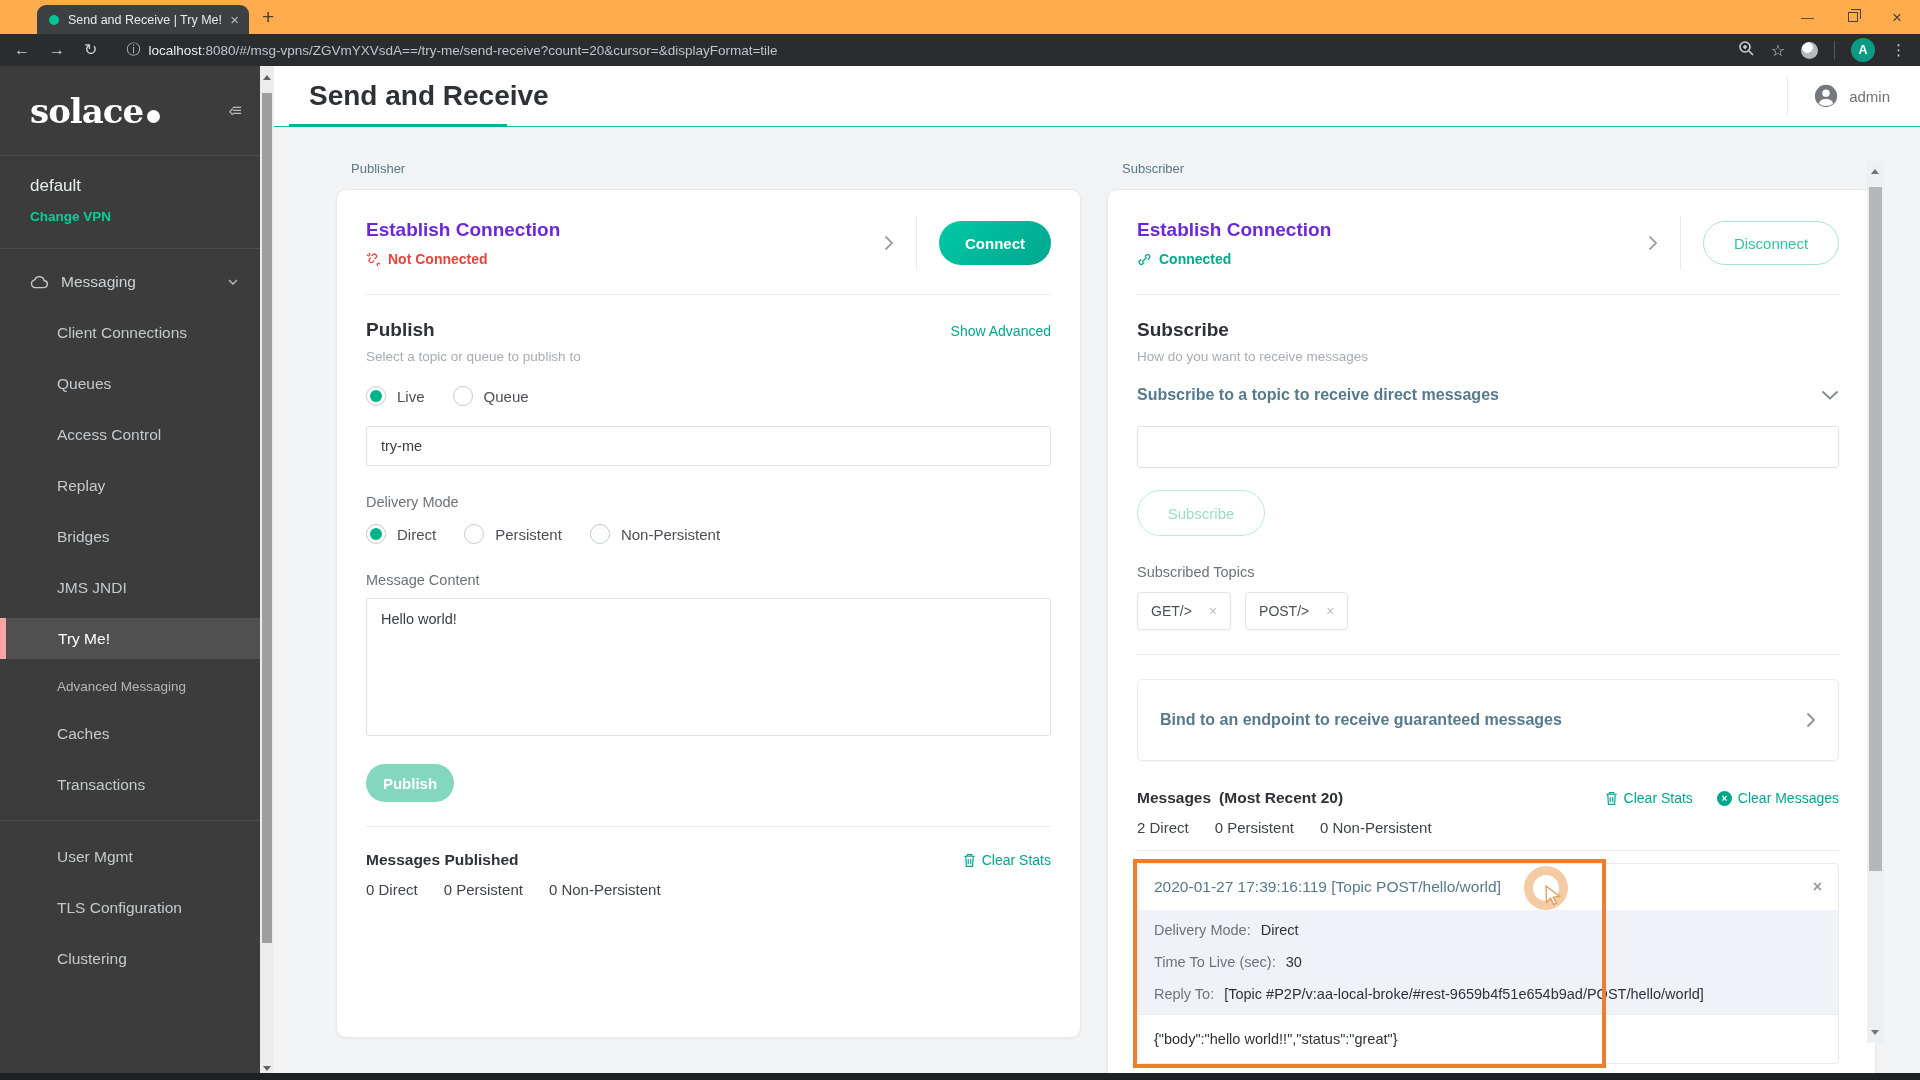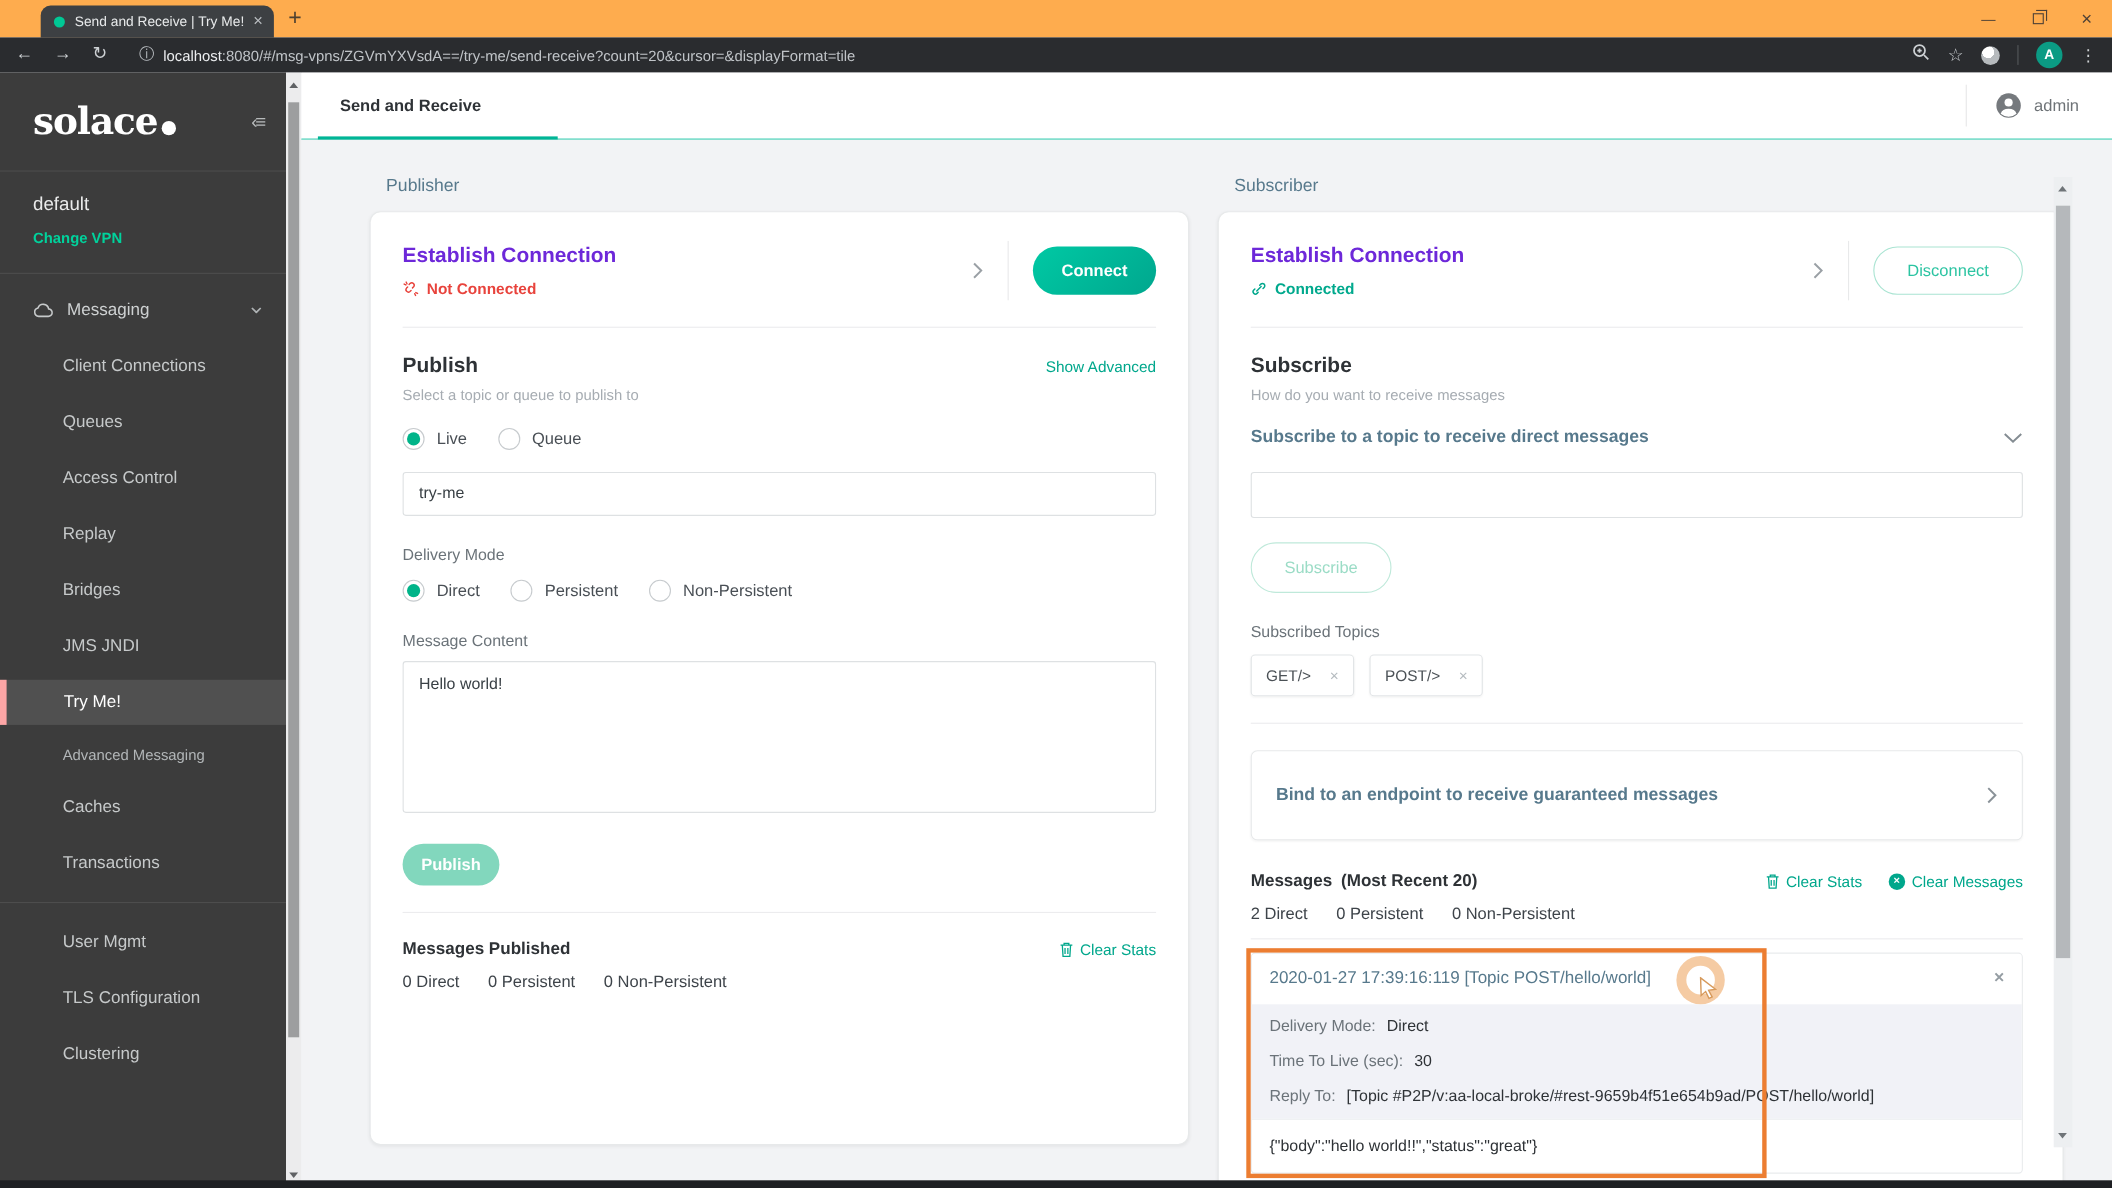--- a/index.html
+++ b/index.html
@@ -52,28 +52,28 @@
   .item.sub { height:44px; font-size:13.5px; color:#b2b6b8; }
   .nav-divider { height:1px; background:#4d4d4d; margin:10px 0; }
   .side-scroll { position:absolute; left:260px; top:66px; width:14px; height:1014px; background:#ececed; }
   .side-scroll .thumb { position:absolute; left:2px; top:27px; width:10px; height:850px; background:#9d9e9f; }
   .tri-up { position:absolute; left:3px; top:9px; width:0; height:0; border-left:4px solid transparent; border-right:4px solid transparent; border-bottom:5px solid #5f6164; }
   .tri-down { position:absolute; left:3px; bottom:9px; width:0; height:0; border-left:4px solid transparent; border-right:4px solid transparent; border-top:5px solid #5f6164; }
 
   
   .main { position:absolute; left:274px; top:66px; right:0; bottom:0; }
   .hdr { position:relative; height:61px; background:#fff; border-bottom:1px solid #0fc3a2; display:flex; align-items:center; padding:0 30px 0 35px; }
-  .hdr-title { font-size:15px; font-weight:bold; color:#2e3236; }
+  .hdr-title { font-size:28px; font-weight:bold; color:#2e3236; }
   .title-underline { position:absolute; left:15px; bottom:-2px; width:218px; height:4px; background:#00b596; }
   .hdr-right { margin-left:auto; display:flex; align-items:center; }
   .hdr-vdiv { width:1px; height:38px; background:#e6e7e8; margin-right:26px; }
   .hdr-user { display:flex; align-items:center; gap:11px; font-size:15px; color:#6d7276; }
 
   .content { position:absolute; top:61px; left:0; right:0; height:953px; background:#f2f3f5; padding:34px 0 0 62px; display:flex; gap:26px; overflow:hidden; }
-  .col-label { font-size:16px; color:#57798c; padding-left:15px; margin-bottom:13px; }
+  .col-label { font-size:13px; color:#57798c; padding-left:15px; margin-bottom:13px; }
   .card { background:#fff; border:1px solid #e7e9ea; border-radius:10px; box-shadow:0 1px 3px rgba(0,0,0,.05); }
   .card.pub { width:745px; height:849px; padding:26px 29px; }
   .card.sub { width:769px; height:935px; padding:26px 36px 26px 29px; }
 
   .conn { display:flex; align-items:center; }
   .conn-title { font-size:19px; font-weight:bold; color:#6d28d9; }
   .conn-status { margin-top:10px; display:flex; align-items:center; gap:7px; font-size:14px; font-weight:bold; }
   .status-red { color:#e8433c; } .status-teal { color:#00a98d; }
   .conn-right { margin-left:auto; display:flex; align-items:center; }
   .conn-vdiv { width:1px; height:54px; background:#e8e9ea; margin:0 22px; }

